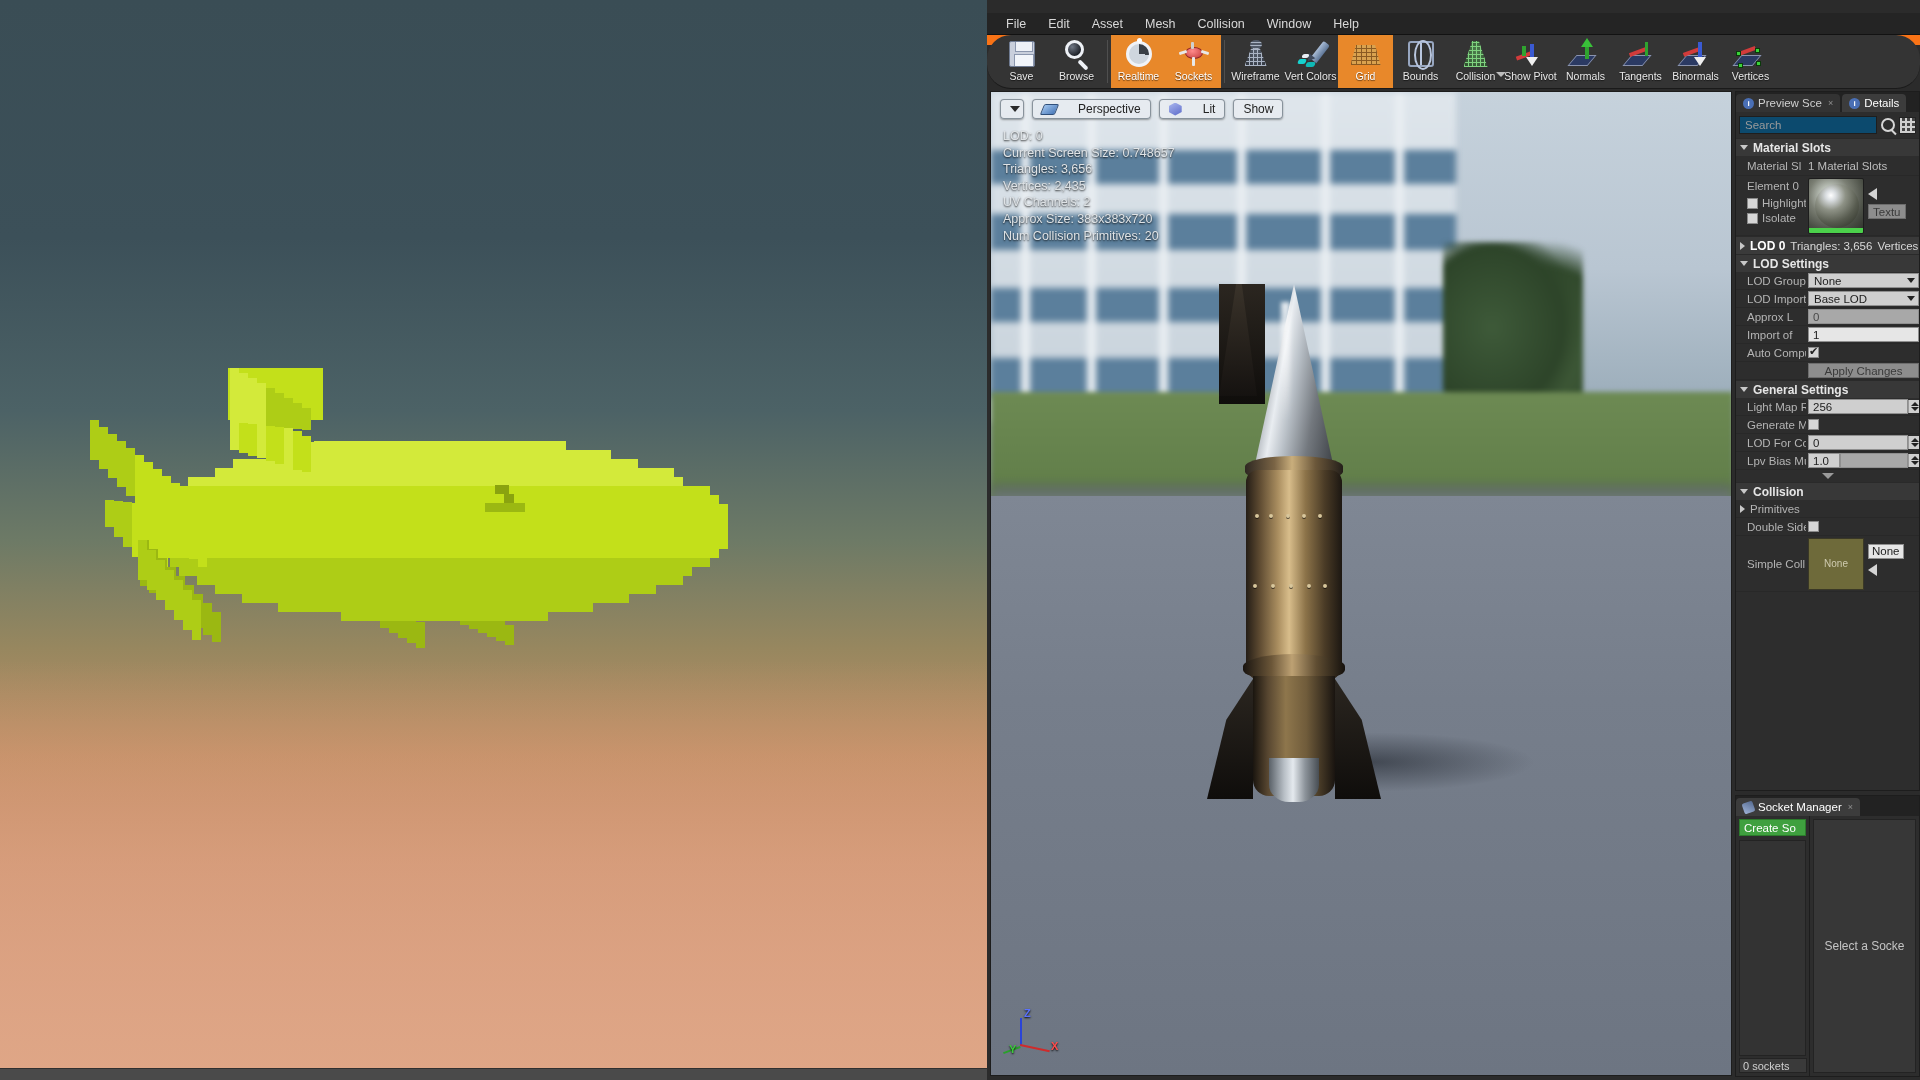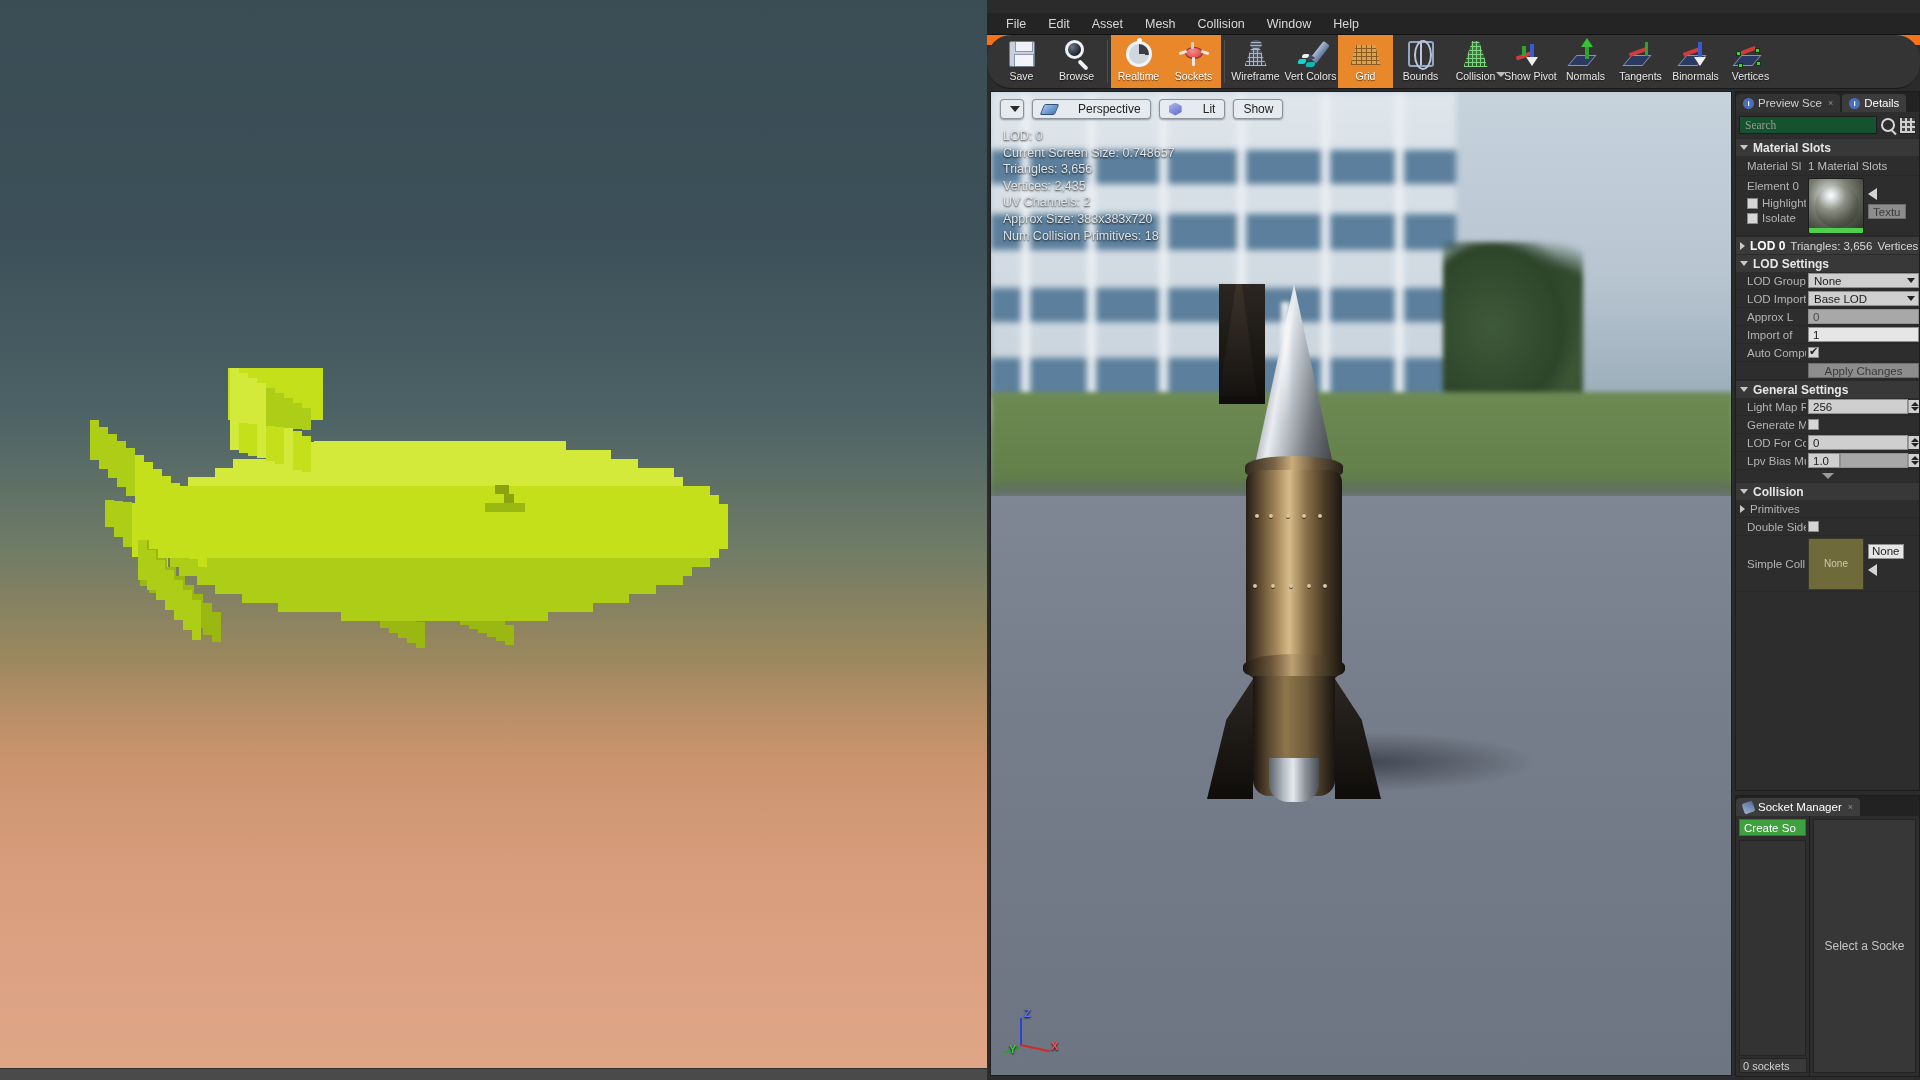--- a/index.html
+++ b/index.html
@@ -200,22 +200,22 @@
     border:1px solid #1d1d1d; overflow:hidden; }
   #rtabs { height:20px; background:#222; display:flex; align-items:flex-end; }
   .rtab { height:18px; padding:0 7px; display:flex; align-items:center; gap:4px; font-size:11.5px;
     color:#cfcfcf; background:#333; border-radius:4px 4px 0 0; margin-right:2px; }
   .rtab.active { background:#3c3c3c; color:#fff; }
   .rtab .ic-info { width:11px;height:11px;border-radius:50%;background:#4a6fb5;color:#fff;font-size:8px;
     display:flex;align-items:center;justify-content:center; font-weight:bold; }
   .rtab .x { color:#8f8f8f; font-size:9px; margin-left:2px; }
 
   #rsearch { height:20px; margin:3px 3px; display:flex; align-items:center; }
-  #rsearch .inp { flex:1; height:18px; background:#14532d; border:1px solid #1e1e1e; color:#9a9a9a;
-    font-size:11.5px; display:flex; align-items:center; padding:0 5px;font-family:Liberation Serif, serif; }
+  #rsearch .inp { flex:1; height:18px; background:#0c4a6e; border:1px solid #1e1e1e; color:#9a9a9a;
+    font-size:11.5px; display:flex; align-items:center; padding:0 5px; }
   #rsearch .mag { width:14px;height:14px;border:2px solid #d6d6d6;border-radius:50%; margin:0 4px; position:relative; }
   #rsearch .mag:after{content:"";position:absolute;right:-4px;bottom:-3px;width:7px;height:2px;background:#d6d6d6;transform:rotate(45deg);}
   #rsearch .gridbtn { width:17px;height:17px;background:#444;border:1px solid #222;
     background-image:repeating-linear-gradient(90deg,#cfcfcf 0 2px,transparent 2px 5px),repeating-linear-gradient(0deg,#cfcfcf 0 2px,transparent 2px 5px);
     background-size:100% 100%; }
 
   .sect-hdr { height:18px; background:#383838; display:flex; align-items:center; gap:5px; padding-left:4px;
     color:#e6e6e6; font-size:12px; font-weight:bold; border-top:1px solid #2a2a2a; }
   .tri-d { width:0;height:0;border-left:4px solid transparent;border-right:4px solid transparent;border-top:5px solid #c8c8c8; }
   .tri-r { width:0;height:0;border-top:4px solid transparent;border-bottom:4px solid transparent;border-left:5px solid #c8c8c8; }
@@ -596,21 +596,21 @@
         </div>
       </div>
 
       <div id="vp-stats">
           <div>LOD: 0</div>
           <div>Current Screen Size: 0.748657</div>
           <div>Triangles: 3,656</div>
           <div>Vertices: 2,435</div>
           <div>UV Channels: 2</div>
           <div>Approx Size: 383x383x720</div>
-          <div>Num Collision Primitives: 18</div>
+          <div>Num Collision Primitives: 20</div>
         </div>
 
       <div id="axis">
         <div class="ln" style="width:2px;height:28px;background:#2a44d8;left:11px;bottom:11px;"></div>
         <div class="ln" style="width:30px;height:2px;background:#cf2b2b;left:11px;bottom:11px;transform:rotate(12deg);"></div>
         <div class="ln" style="width:18px;height:2px;background:#2aa02a;left:11px;bottom:11px;transform:rotate(-200deg);"></div>
         <span class="lbl" style="left:15px;bottom:38px;color:#5a72ff;">Z</span>
         <span class="lbl" style="left:42px;bottom:5px;color:#ff4d4d;">X</span>
         <span class="lbl" style="left:0px;bottom:2px;color:#3ecb3e;">Y</span>
       </div>

